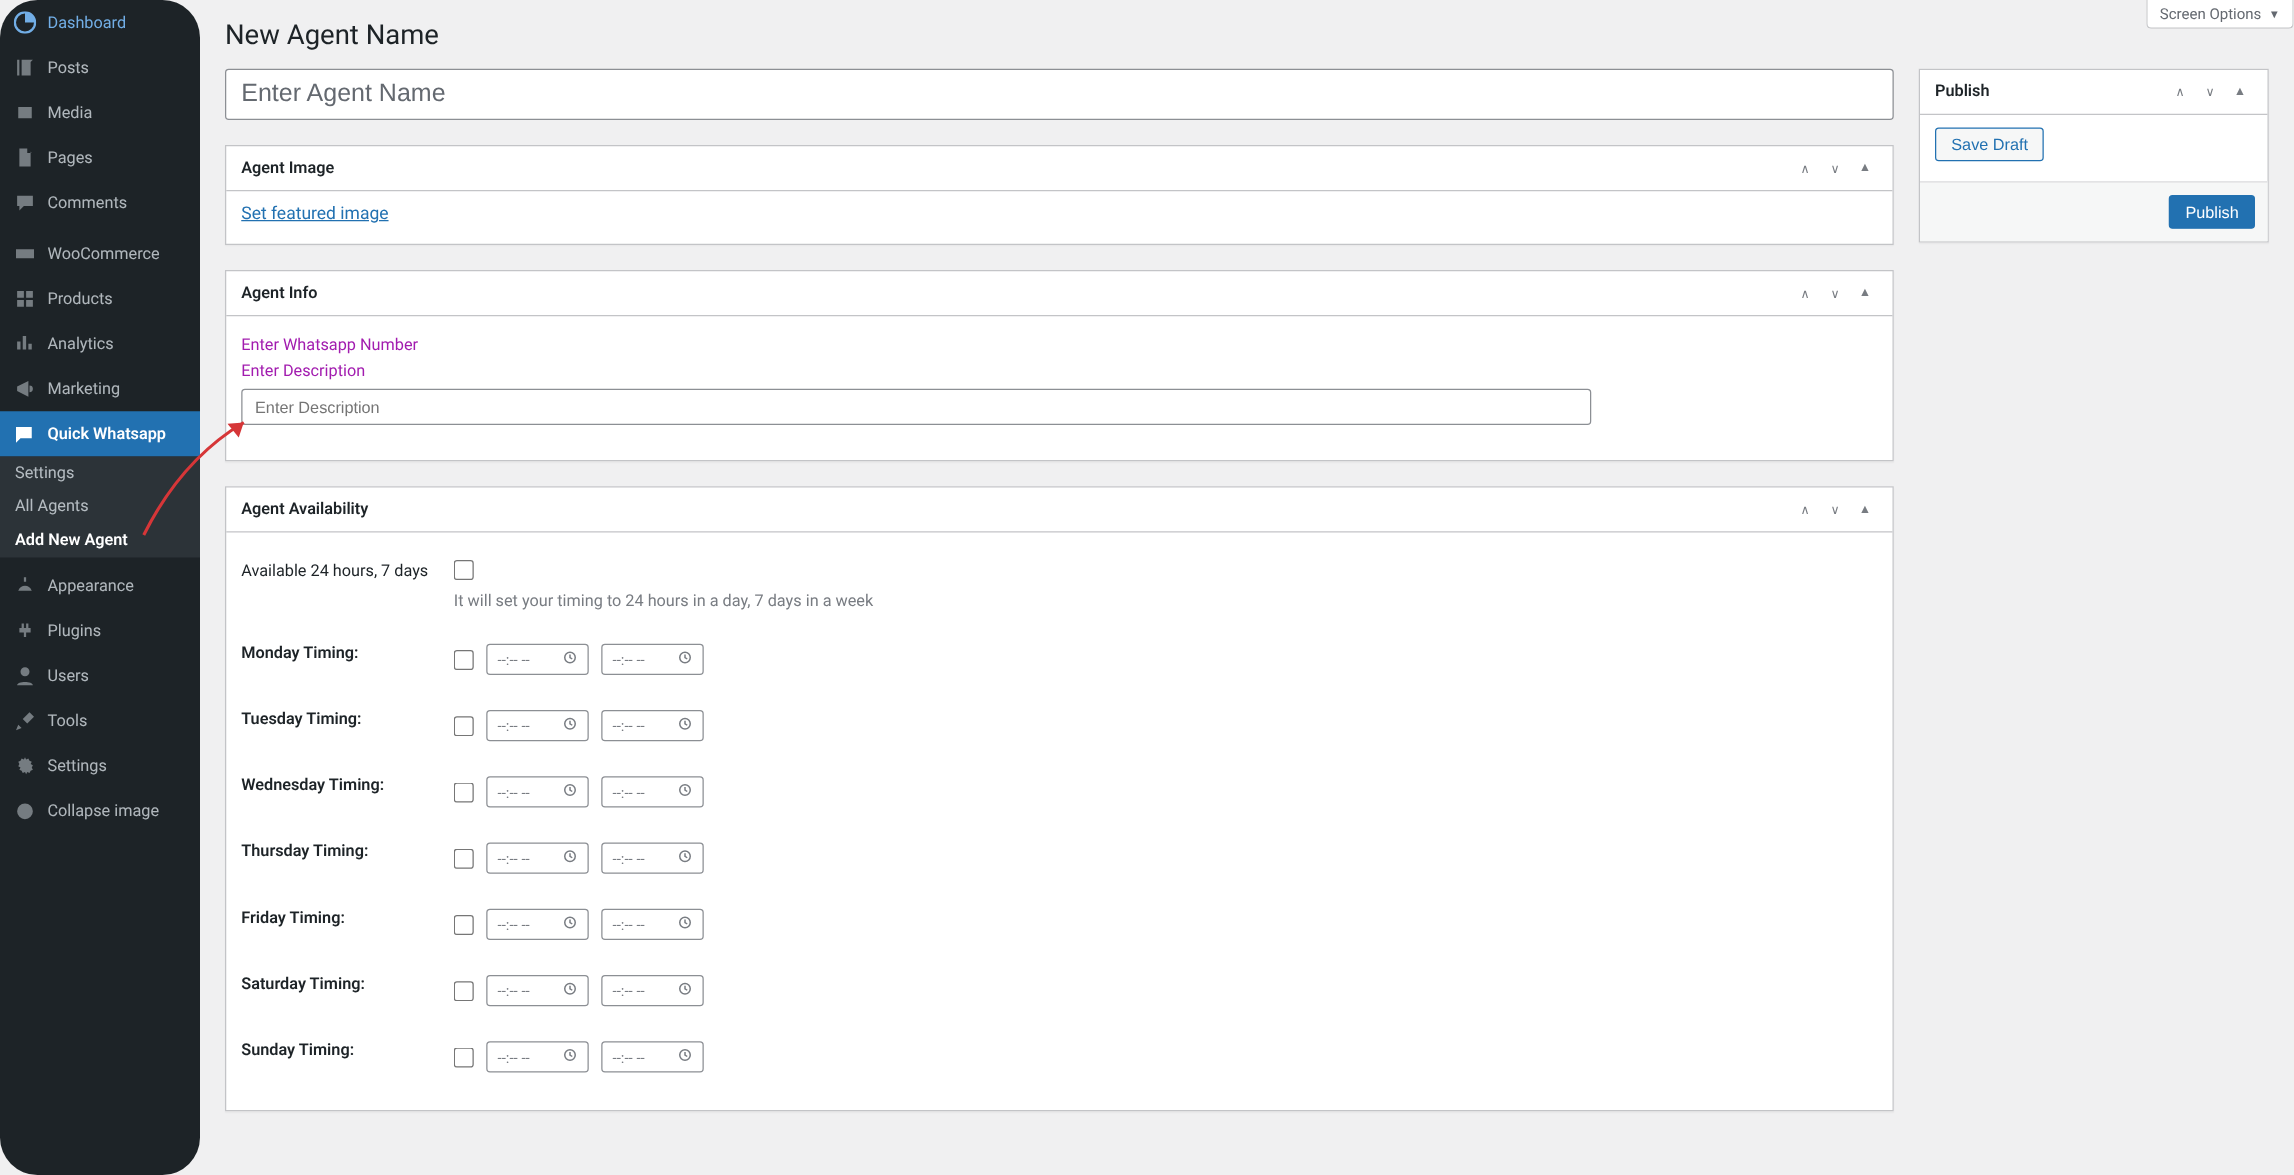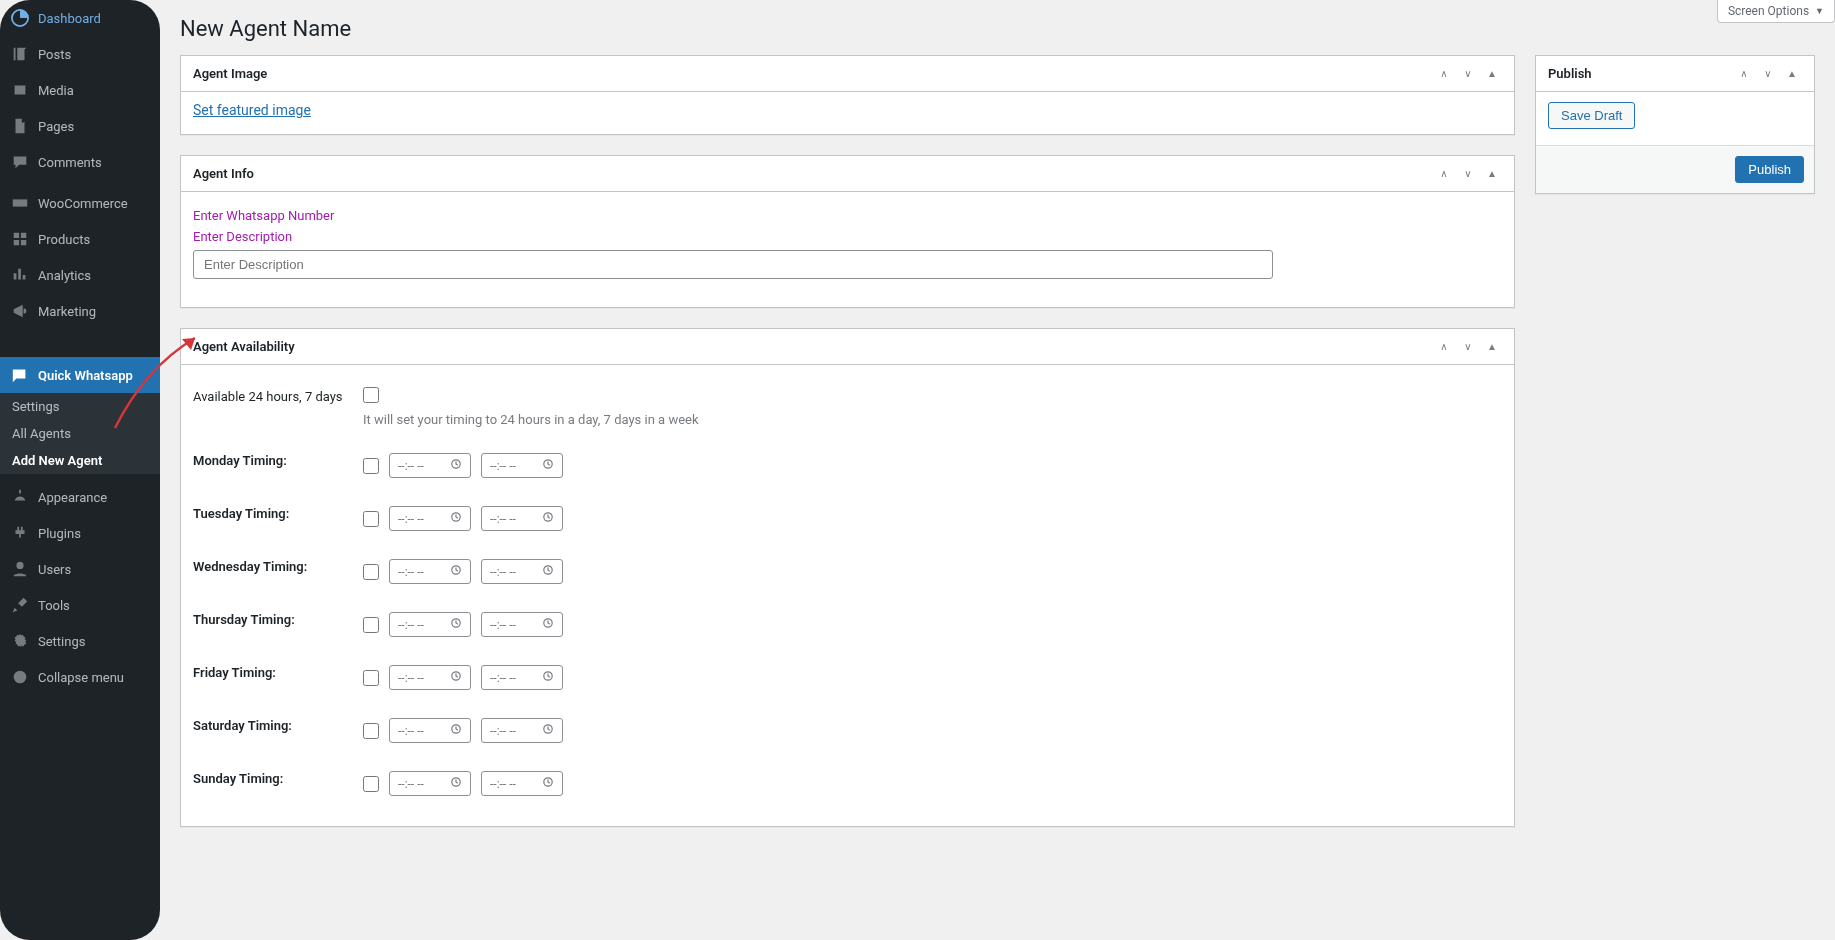--- a/index.html
+++ b/index.html
@@ -24,21 +24,21 @@
   .sidebar .menu-item {
     display: flex;
     align-items: center;
     gap: 8px;
     padding: 8px 10px;
     color: rgba(240,246,252,.7);
     cursor: pointer;
     font-size: 13px;
     position: relative;
   }
-  .sidebar .menu-item.current { background:#2271b1; color:#fff; font-weight:600;margin-top:28px; }
+  .sidebar .menu-item.current { background:#2271b1; color:#fff; font-weight:600; }
   .sidebar .menu-item.current::after{
     content:""; position:absolute; right:-8px; top:50%; transform:translateY(-50%);
     border:8px solid transparent; border-right-color:#f0f0f1;
   }
   .sidebar .menu-item.current-top { color:#72aee6; }
   .sidebar .menu-item .icon { width:20px; height:20px; display:flex; align-items:center; justify-content:center; opacity: .6; }
   .sidebar .menu-item.current .icon,
   .sidebar .menu-item.current-top .icon { opacity:1; }
   .sidebar .submenu { background:#2c3338; }
   .sidebar .submenu .sub-item { padding:6px 12px; color:rgba(240,246,252,.7); font-size:13px; cursor:pointer; }
@@ -251,40 +251,41 @@
         </svg>
       </span>
       <span>Settings</span>
     </div>
     <div class="menu-item">
       <span class="icon">
         <svg viewBox="0 0 20 20" width="18" height="18" fill="currentColor">
           <path d="M10 3a7 7 0 1 0 0 14 7 7 0 0 0 0-14zm2 4l-4 3 4 3z"></path>
         </svg>
       </span>
-      <span>Collapse menu</span>
+      <span>Collapse image</span>
     </div>
   </nav>
 
 <main class="main">
 
   <svg class="annotation-arrow" style="left:-70px; top:328px;" width="150" height="120" viewBox="0 0 150 120">
     <path d="M 105 10 Q 55 40 25 100" stroke="#d63638" stroke-width="2.5" fill="none"></path>
     <path d="M 105 10 L 92 11 L 101 22 Z" fill="#d63638"></path>
   </svg>
 
   <div class="screen-options">
     <span>Screen Options</span>
     <span class="tri">▼</span>
   </div>
 
   <h1 class="page-title">New Agent Name</h1>
 
   <div class="columns">
     <div class="col-main">
+      <input class="title-input" type="text" placeholder="Enter Agent Name" style="">
 
       
       <div class="postbox">
         <div class="postbox-header">
           <h2>Agent Image</h2>
           <div class="postbox-controls">
             <span class="ctrl">∧</span>
             <span class="ctrl">∨</span>
             <span class="ctrl">▲</span>
           </div>

